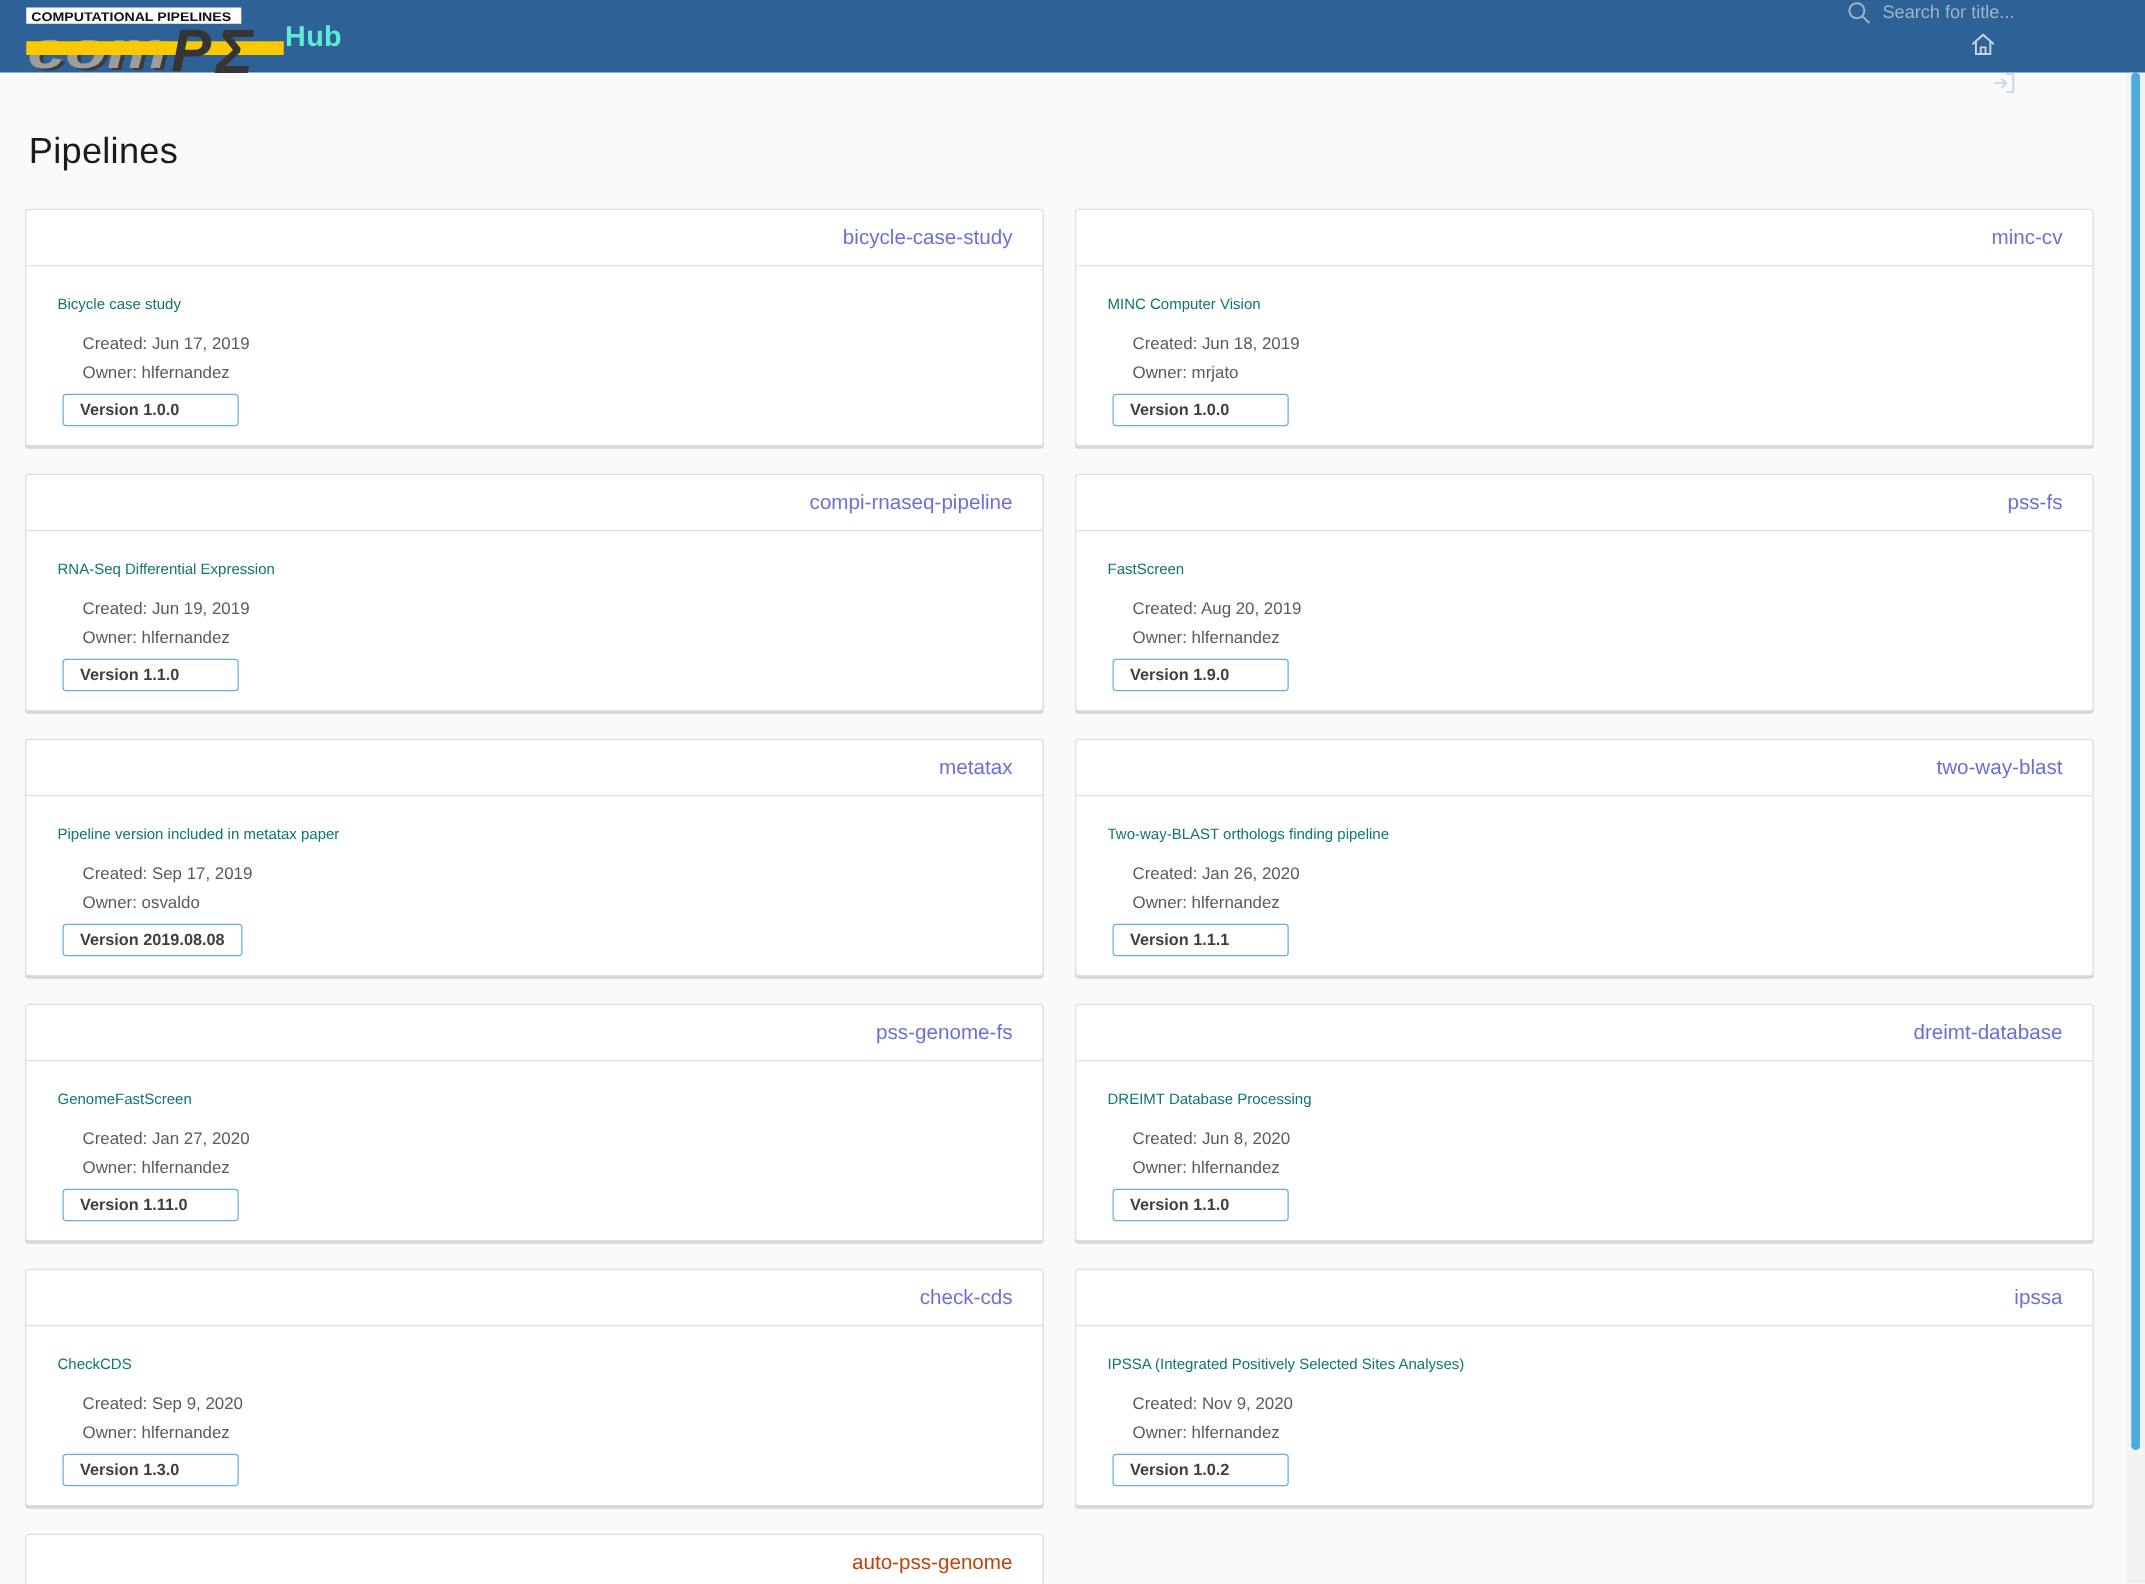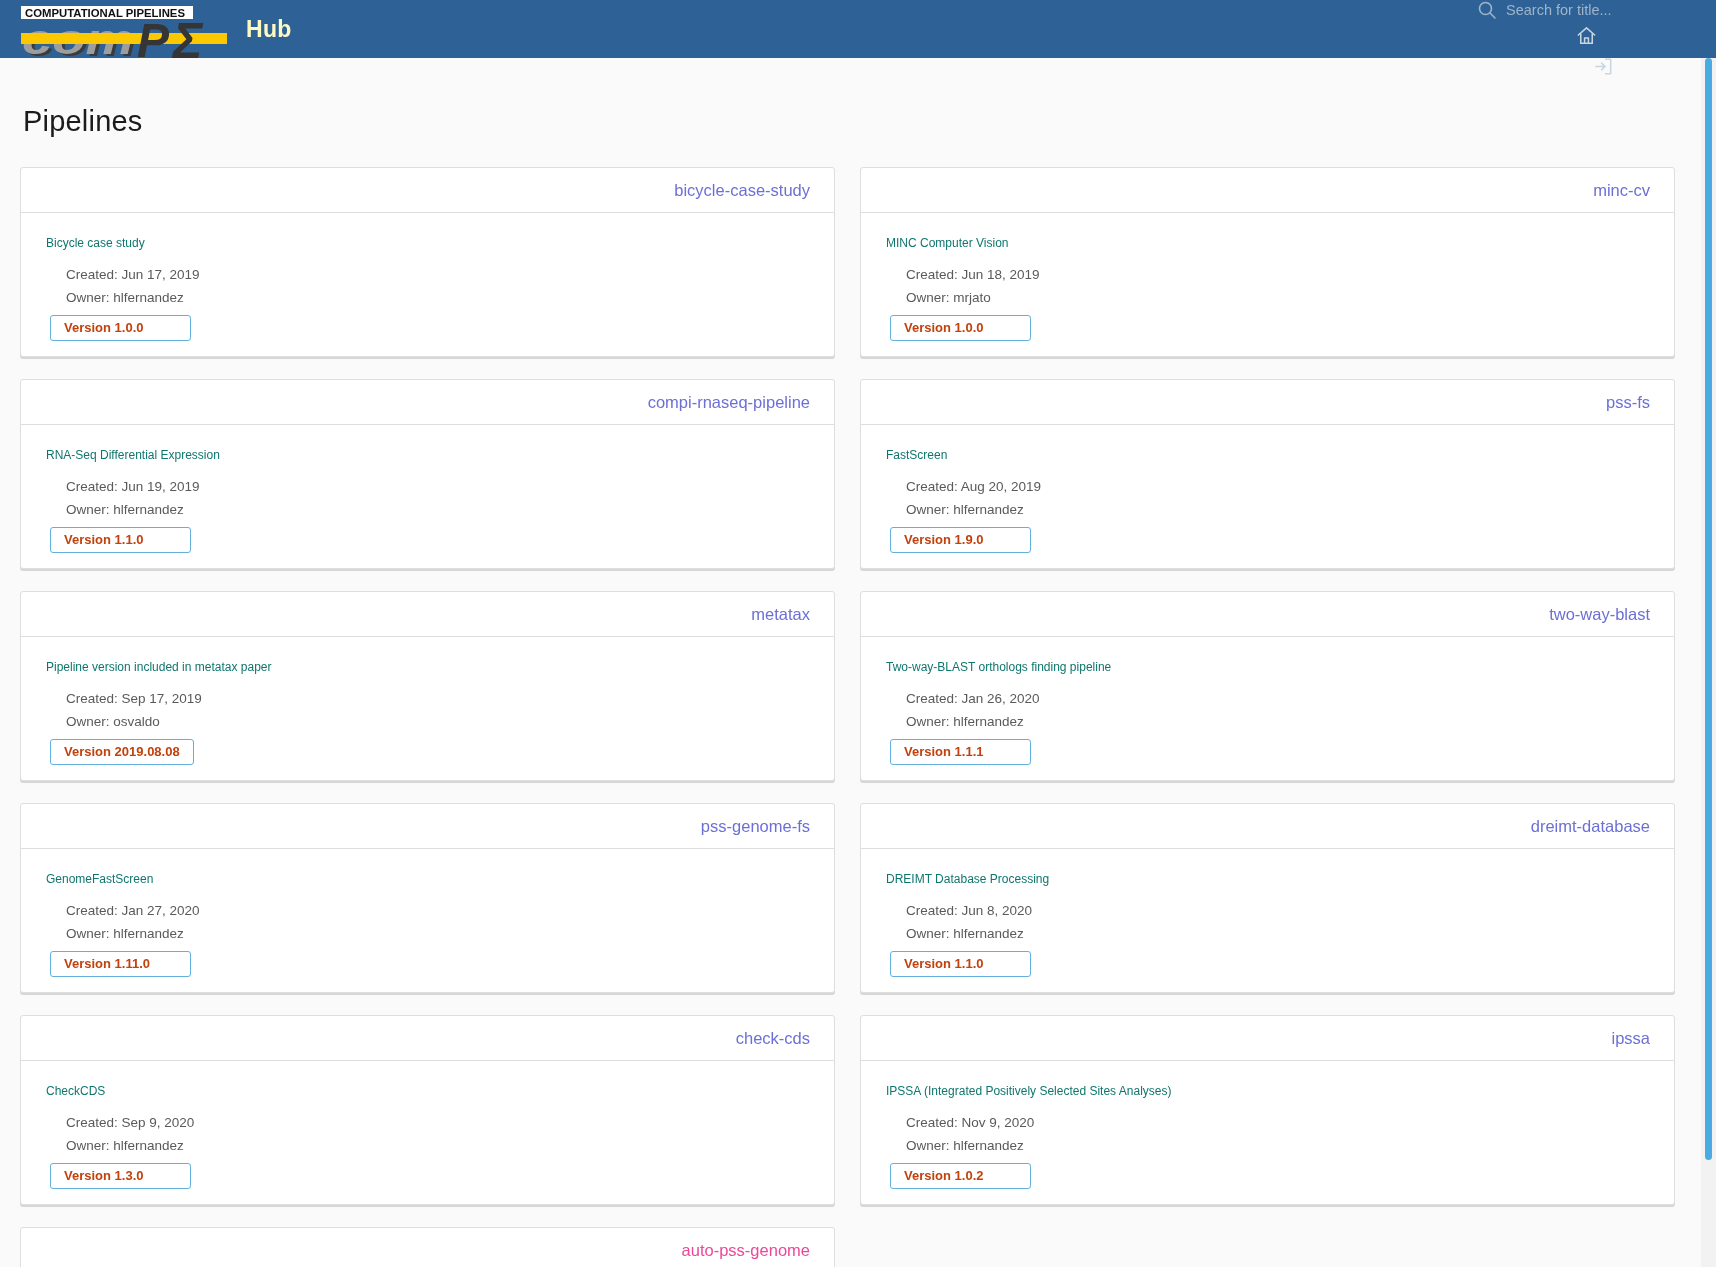--- a/index.html
+++ b/index.html
@@ -20,25 +20,24 @@
     z-index: 5;
   }
   .logo-wrap {
     position: relative;
     width: 228px;
     height: 58px;
     flex: 0 0 auto;
   }
   .logo-wrap svg { position: absolute; left: 21px; top: 6px; overflow: visible; }
   .app-name {
-    color: #fef9c3;
+    color: #5eead4;
     font-size: 23px;
     font-weight: 600;
     letter-spacing: 0.3px;
-    margin-left: 18px;
   }
   .header-right {
     margin-left: auto;
     display: flex;
     align-items: center;
     padding-right: 21px;
     height: 100%;
     flex-direction: column;
   }
   .search-wrap {
@@ -101,42 +100,42 @@
     border-bottom: 1px solid #dedede;
     text-align: right;
   }
   .card-title {
     font-size: 16.5px;
     font-weight: 400;
     text-decoration: none;
     color: #6c70d6;
     cursor: pointer;
   }
-  .card-title.blue { color: #ec4899; }
+  .card-title.blue { color: #c2410c; }
   .card-block { padding: 23px 24px 0 25px; }
   .card-desc {
     font-size: 12px;
     color: #0f766e;
     margin: 0 0 13px 0;
   }
   .card-meta {
     margin-left: 20px;
     font-size: 13.5px;
     color: #5a5a5a;
     line-height: 23px;
   }
   .version-badge {
     display: inline-block;
     margin-left: 4px;
     margin-top: 6px;
     min-width: 141px;
     border: 1px solid #64b0dc;
     border-radius: 3px;
     background: #ffffff;
-    color: #c2410c;
+    color: #404040;
     font-weight: bold;
     font-size: 13px;
     padding: 4px 13px 5px 13px;
     text-align: left;
     cursor: pointer;
     font-family: "Liberation Sans", sans-serif;
   }
   
   .scrollbar-track {
     position: absolute;

